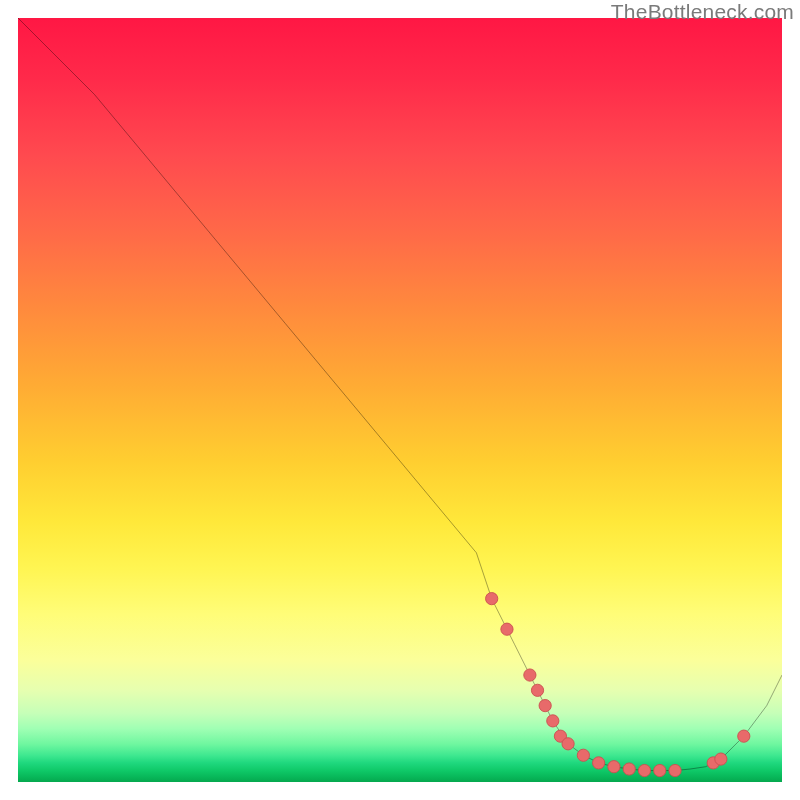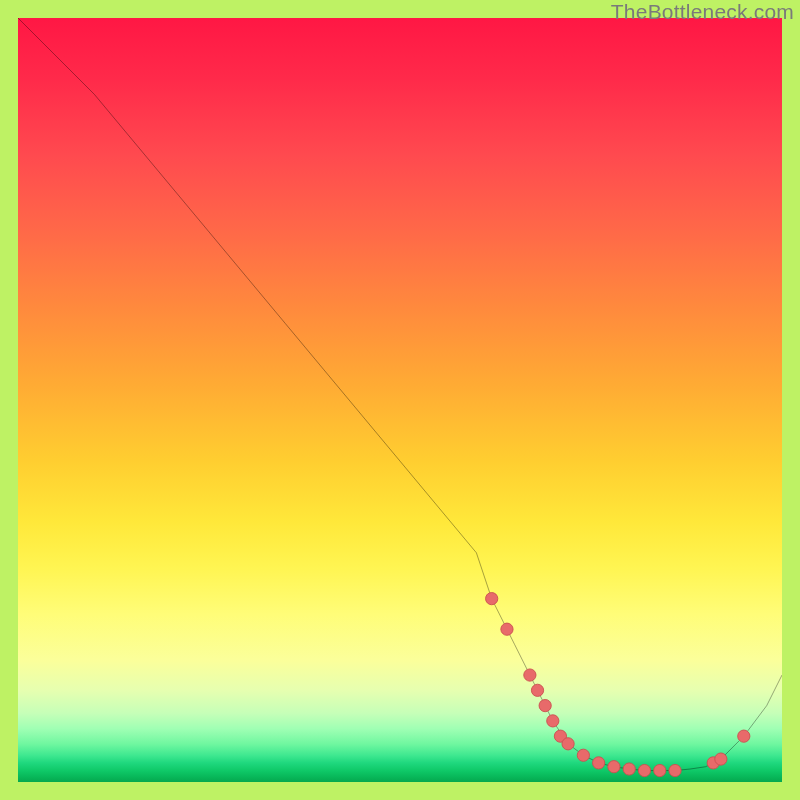--- a/index.html
+++ b/index.html
@@ -8,21 +8,21 @@
     width: 800px;
     height: 800px;
     background: #000;
     overflow: hidden;
     font-family: Arial, Helvetica, sans-serif;
   }
   .frame {
     position: relative;
     width: 800px;
     height: 800px;
-    background: #bef264;
+    background: #ffffff;
   }
   .plot {
     position: absolute;
     left: 18px;
     top: 18px;
     width: 764px;
     height: 764px;
     overflow: hidden;
   }
   .gradient {

